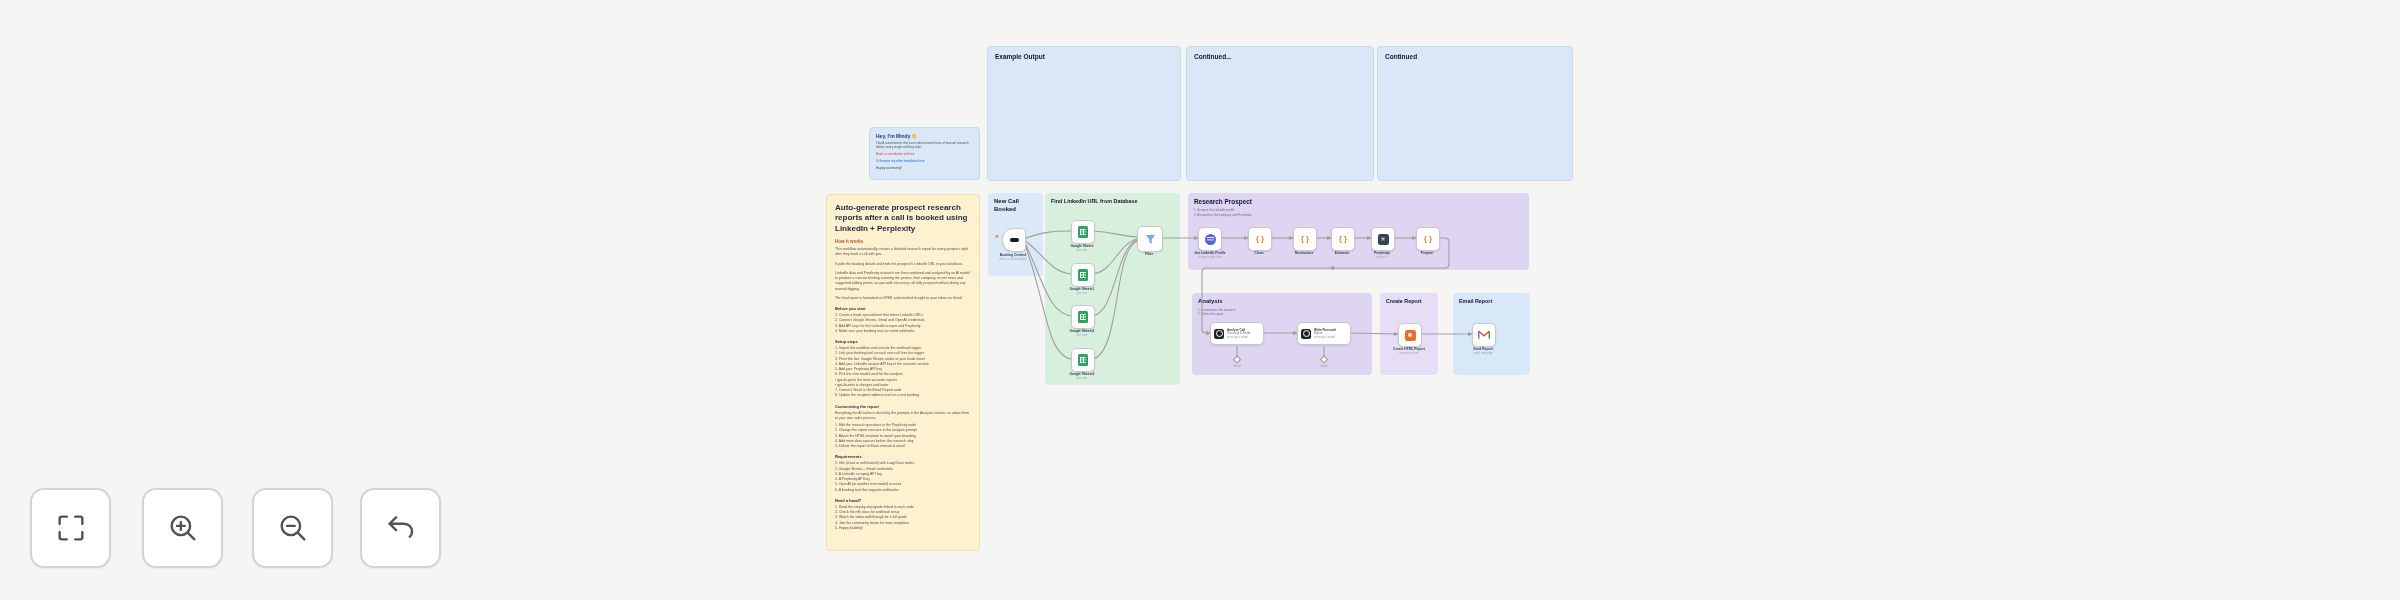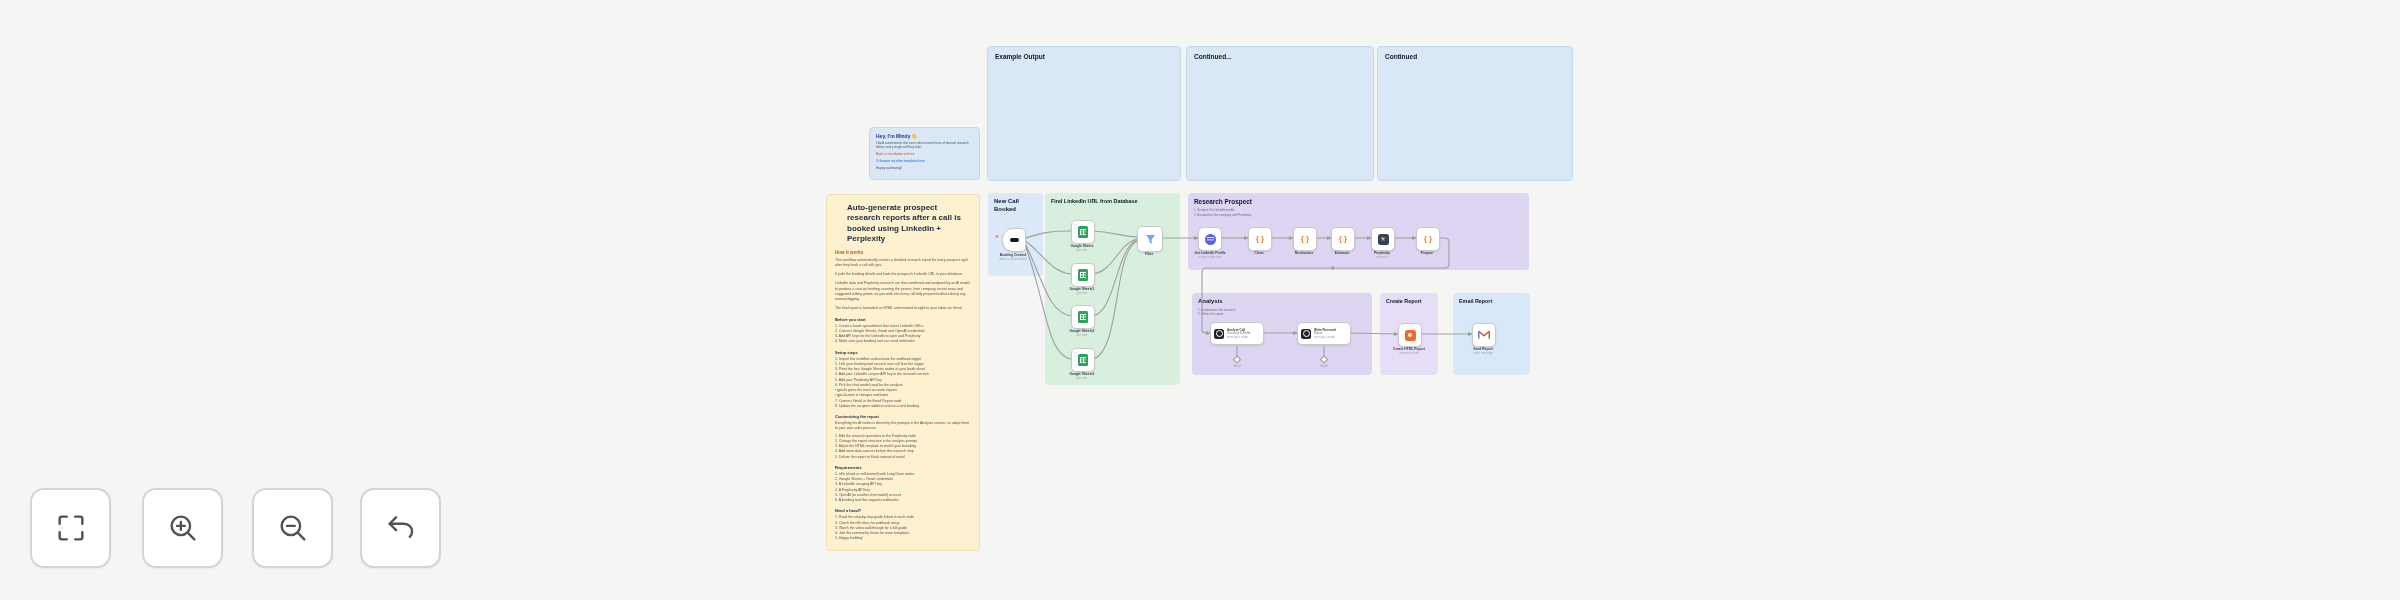--- a/index.html
+++ b/index.html
@@ -16,21 +16,21 @@
   .note-title{font-weight:bold; color:#0f172a;}
   .bignote-title{font-size:6.5px; padding:6px 7px; }
   
   .author-note{padding:5px 6px;}
   .author-title{font-size:5px; font-weight:bold; color:#1e3a8a; margin-bottom:2px;}
   .author-p{font-size:3.1px; line-height:1.45; color:#4b5563; margin:0 0 2.5px 0;}
   .author-link{font-size:3.1px; line-height:1.4; color:#dc4a2d; margin:0 0 2.5px 0;}
   .author-link2{font-size:3.1px; line-height:1.4; color:#2563eb; margin:0 0 2.5px 0;}
   
   .desc-note{padding:8px 8px;}
-  .desc-title{font-size:8px; line-height:1.3; font-weight:bold; color:#1e293b; margin:0 0 5px 12px;}
+  .desc-title{font-size:8px; line-height:1.3; font-weight:bold; color:#1e293b; margin:0 0 5px 0;}
   .desc-how{font-size:4.6px; font-weight:bold; color:#c2552b; margin:0 0 3px 0;}
   .desc-p{font-size:3.5px; line-height:1.5; color:#57534e; margin:0 0 4px 0;}
   .desc-h{font-size:4px; font-weight:bold; color:#1e293b; margin:5px 0 2px 0;}
   .desc-body{font-size:3.5px; line-height:1.5; color:#57534e; white-space:pre-line; margin:0;}
   
   .wf-section{position:absolute; border-radius:4px; box-sizing:border-box; padding:5px 6px;}
   .sec-blue{background:#dbe8f7;}
   .sec-green{background:#d9efde;}
   .sec-purple{background:#ddd5f2;}
   .sec-purple-light{background:#e5def6;}

